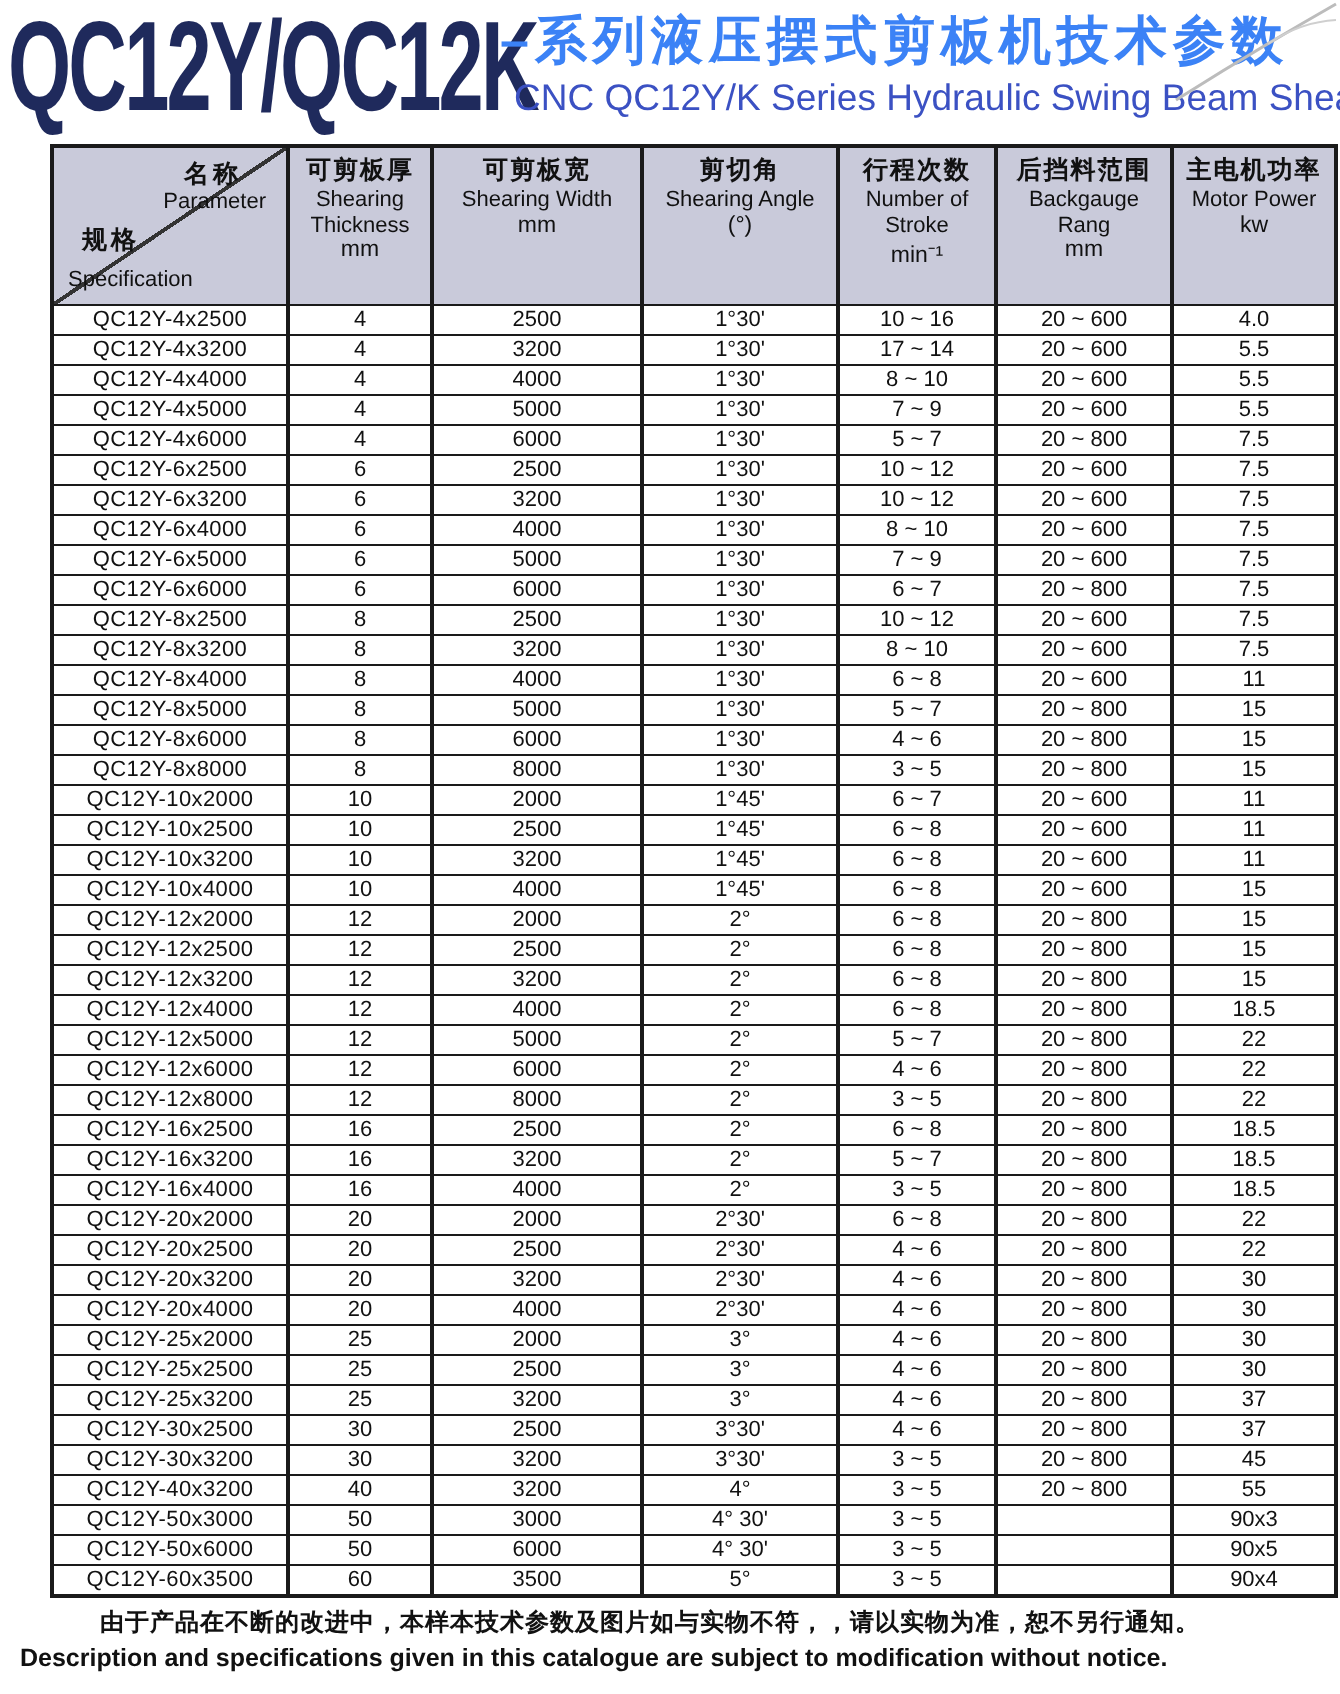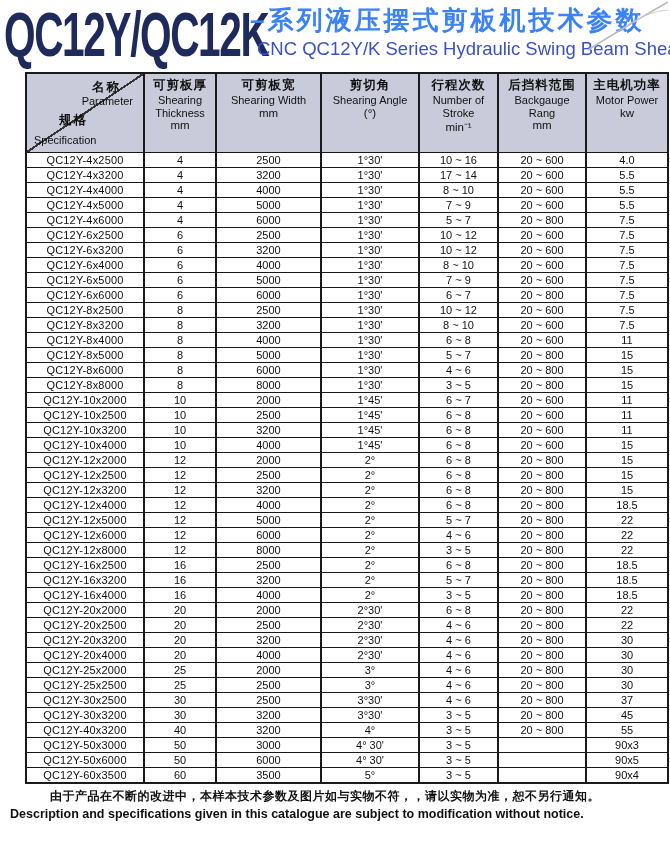--- a/index.html
+++ b/index.html
@@ -56,21 +56,21 @@
   th.corner{
     position:relative;
     background-image:linear-gradient(to bottom right,
       transparent calc(50% - 1px), #333 calc(50% - 1px),
       #333 calc(50% + 1px), transparent calc(50% + 1px)),
       linear-gradient(#c9cada,#c9cada);
   }
   .corner span{position:absolute;white-space:nowrap;}
   .c-top-cn{top:5px;right:22px;font-weight:bold;font-size:12.5px;letter-spacing:2px;}
   .c-top-en{top:21px;right:10px;font-size:11px;}
-  .c-bot-cn{bottom:23px;left:32px;font-weight:bold;font-size:12.5px;letter-spacing:2px;}
+  .c-bot-cn{bottom:23px;left:14px;font-weight:bold;font-size:12.5px;letter-spacing:2px;}
   .c-bot-en{bottom:6px;left:7px;font-size:11px;}
   tbody td{
     height:14px;font-size:11px;line-height:1;
     white-space:nowrap;overflow:hidden;
   }
   tbody td.model{letter-spacing:0.2px;margin-top:28px;}
   
   .footnotes{margin:4px 0 0 10px;}
   .note-cn{font-size:12px;font-weight:bold;letter-spacing:0.5px;padding-left:40px;}
   .note-en{font-size:12.5px;font-weight:bold;margin-top:2px;}
@@ -469,20 +469,29 @@
       <tr>
         <td class="model">QC12Y-25x2500</td>
         <td class="thickness">25</td>
         <td class="width">2500</td>
         <td class="angle">3°</td>
         <td class="stroke">4 ~ 6</td>
         <td class="backgauge">20 ~ 800</td>
         <td class="power">30</td>
       </tr>
       <tr>
+        <td class="model">QC12Y-25x3200</td>
+        <td class="thickness">25</td>
+        <td class="width">3200</td>
+        <td class="angle">3°</td>
+        <td class="stroke">4 ~ 6</td>
+        <td class="backgauge">20 ~ 800</td>
+        <td class="power">37</td>
+      </tr>
+      <tr>
         <td class="model">QC12Y-30x2500</td>
         <td class="thickness">30</td>
         <td class="width">2500</td>
         <td class="angle">3°30'</td>
         <td class="stroke">4 ~ 6</td>
         <td class="backgauge">20 ~ 800</td>
         <td class="power">37</td>
       </tr>
       <tr>
         <td class="model">QC12Y-30x3200</td>

